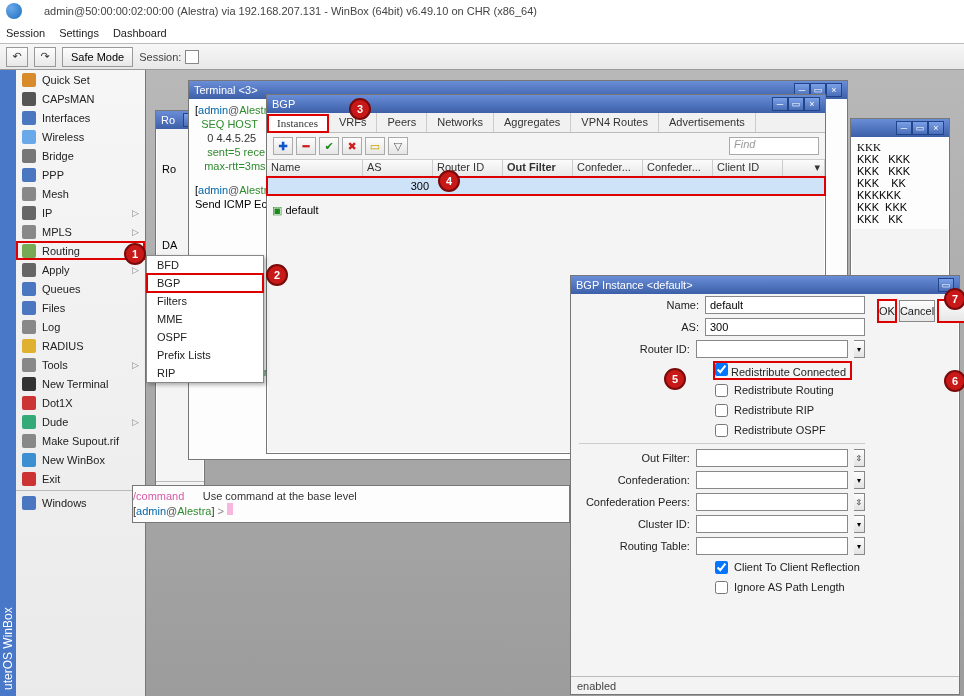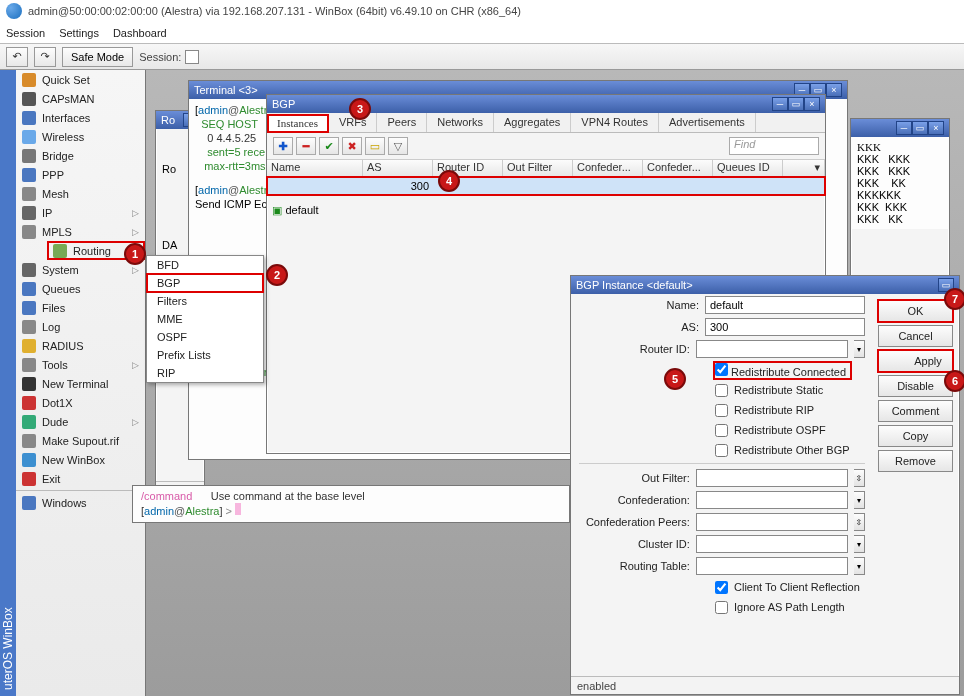--- a/index.html
+++ b/index.html
@@ -1,53 +1,53 @@
 <!DOCTYPE html>
 <html><head>
 <meta charset="utf-8">
 <style>
   * { box-sizing: border-box; margin: 0; padding: 0; font-family: "Segoe UI", Tahoma, Arial, sans-serif; font-size: 11px; }
   body { background: #c0c0c0; width: 964px; height: 696px; overflow: hidden; position: relative; }
 
-  .titlebar { background: #fff; height: 22px; display: flex; align-items: center; padding: 0 6px; color: #444; }
+  .titlebar { background: #fff; height: 22px; display: flex; align-items: center; padding: 0 6px; color: #444; gap: 16px; }
   .titlebar .logo { width: 16px; height: 16px; border-radius: 50%; background: radial-gradient(circle at 30% 30%, #6aa9e9, #1a6fbf); margin-right: 6px; }
 
   .menubar { background: #fff; height: 22px; display: flex; align-items: center; gap: 14px; padding: 0 6px; color: #222; border-bottom: 1px solid #bbb; }
   .menubar span { cursor: default; }
 
   .toolbar { background: linear-gradient(#f7f7f7,#e8e8e8); height: 26px; display: flex; align-items: center; gap: 6px; padding: 0 6px; border-bottom: 1px solid #9a9a9a; }
   .tbtn { width: 22px; height: 20px; border: 1px solid #999; background: linear-gradient(#fdfdfd,#e8e8e8); display: flex; align-items: center; justify-content: center; color:#333; }
   .safe { height: 20px; border: 1px solid #999; background: linear-gradient(#fdfdfd,#e8e8e8); padding: 0 8px; display:flex;align-items:center; }
   .sess { display:flex;align-items:center;gap:4px;color:#444;}
   .sessbox { width:14px;height:14px;border:1px solid #888;background:#fff;}
 
   .work { position: absolute; top: 70px; left: 0; right: 0; bottom: 0; background: #aaa; }
 
   .sidebar { position:absolute; left:0; top:0; bottom:0; width:130px; background:linear-gradient(#f6f6f6,#eaeaea); border-right:1px solid #777; }
   .sitem { display:flex; align-items:center; gap:6px; padding:2px 6px; height:19px; color:#222; cursor:default;}
   .sitem .ic { width:14px;height:14px;background:#888;border-radius:2px;flex:0 0 14px;}
   .sitem .arrow { margin-left:auto;color:#888;font-size:9px;}
   .sidebar-sep { border-top:1px solid #bbb;margin:2px 0;}
-  .routing-hl { outline:2px solid #d00; outline-offset:-2px;margin-left:31px; }
+  .routing-hl { outline:2px solid #d00; outline-offset:-2px; }
 
   .vbar { position:absolute; left:0; top:0; bottom:0; width:16px; background:#4a78c8; color:#fff; writing-mode:vertical-rl; transform:rotate(180deg); display:flex;align-items:center;justify-content:flex-start;padding:6px 0;font-size:12px;white-space:nowrap;overflow:hidden;}
 
   .canvas { position:absolute; left:130px; top:0; right:0; bottom:0; background:linear-gradient(#b8b8b8,#9c9c9c); }
 
   .win { position:absolute; background:#f4f4f4; border:1px solid #777; box-shadow:0 0 0 1px #fff inset; }
   .win-title { background:linear-gradient(#6a8dd8,#3c5fa8); color:#fff; height:18px; display:flex;align-items:center;padding:0 5px; font-size:11px;}
   .win-btns { margin-left:auto; display:flex; gap:0;}
   .wbtn { width:16px;height:14px;border:1px solid #224488;background:linear-gradient(#7aa0e8,#4a6fb8);display:flex;align-items:center;justify-content:center;color:#fff;font-size:9px;}
 
   .submenu { position:absolute; background:#fff; border:1px solid #888; box-shadow:2px 2px 4px rgba(0,0,0,.3);}
   .submenu .sm { padding:3px 18px 3px 10px; height:18px; display:flex;align-items:center;color:#222;cursor:default;}
   .submenu .bgp-hl { outline:2px solid #d00; outline-offset:-1px;}
 
   .term { position:absolute; background:#fdfdfd; border:1px solid #777; font-family:Consolas,monospace; font-size:11px; color:#333;}
-  .term-content { padding:3px 8px; line-height:14px;}
+  .term-content { padding:3px 0; line-height:14px;}
   .tc-user{color:#0066aa;} .tc-at{color:#555;} .tc-host{color:#2e8b2e;} .tc-gt{color:#888;} .tc-pink{color:#d85aa8;} .tc-cyan{color:#0aa0a0;}
 
   .tabs { display:flex; background:#f1f1f1;border-bottom:1px solid #bbb;}
   .tab { padding:3px 10px;border-right:1px solid #ccc;color:#333;cursor:default;}
   .tab.active{background:#fff;border-bottom:1px solid #fff;position:relative;top:1px;}
   .tab.instances-hl{outline:2px solid #d00;outline-offset:-2px;font-family:Liberation Serif, serif;}
 
   .toolstrip{display:flex;align-items:center;gap:3px;padding:4px 6px;background:#f4f4f4;border-bottom:1px solid #ccc;}
   .tsbtn{width:20px;height:18px;border:1px solid #aaa;background:linear-gradient(#fdfdfd,#e6e6e6);display:flex;align-items:center;justify-content:center;}
   .find{margin-left:auto;width:90px;height:18px;border:1px solid #aaa;background:#fff;padding:0 4px;color:#999;font-style:italic;}
@@ -61,21 +61,21 @@
   .status{position:absolute;left:0;right:0;bottom:0;height:18px;border-top:1px solid #bbb;background:#f3f3f3;display:flex;align-items:center;padding:0 6px;color:#444;}
 
   .form-row{display:flex;align-items:center;gap:6px;height:22px;padding:0 8px;}
   .form-row label{width:120px;text-align:right;color:#222;}
   .form-row input[type=text]{flex:1;height:18px;border:1px solid #888;background:#fff;padding:0 4px;}
   .form-row .drop{width:12px;height:18px;border:1px solid #888;border-left:0;background:linear-gradient(#fdfdfd,#e3e3e3);display:flex;align-items:center;justify-content:center;font-size:8px;}
   .chk-row{display:flex;align-items:center;gap:6px;height:20px;padding-left:144px;color:#222;}
   .chk-row input{width:13px;height:13px;}
   .redcon-hl{outline:2px solid #d00;outline-offset:0;padding-right:4px;}
 
-  .btncol{position:absolute;right:6px;top:24px;width:75px;display:flex;flex-direction:column;gap:3px;}
+  .btncol{position:absolute;right:6px;top:24px;width:75px;display:flex;flex-direction:row;gap:3px;}
   .btncol button{height:22px;border:1px solid #888;background:linear-gradient(#fdfdfd,#e6e6e6);color:#222;}
   .ok-hl{outline:2px solid #d00;outline-offset:-1px;}
   .apply-hl{outline:2px solid #d00;outline-offset:-1px;padding-left:25px;}
 
   .callout{position:absolute;width:22px;height:22px;border-radius:50%;background:#c81818;border:2px solid #7a0a0a;color:#fff;display:flex;align-items:center;justify-content:center;font-size:11px;font-weight:bold;z-index:500;}
 
   .hr{border-top:1px solid #ccc;margin:3px 8px;}
 </style>
 </head>
 <body>
@@ -145,21 +145,21 @@
         <span>MPLS</span>
         <span class="arrow">▷</span>
       </div>
       <div class="sitem routing-hl">
         <span class="ic" style="background:#7a5"></span>
         <span>Routing</span>
         <span class="arrow">▷</span>
       </div>
       <div class="sitem">
         <span class="ic" style="background:#666"></span>
-        <span>System</span>
+        <span>Apply</span>
         <span class="arrow">▷</span>
       </div>
       <div class="sitem">
         <span class="ic" style="background:#4a77c0"></span>
         <span>Queues</span>
       </div>
       <div class="sitem">
         <span class="ic" style="background:#4a77c0"></span>
         <span>Files</span>
       </div>
@@ -299,24 +299,24 @@
         <div class="tsbtn" style="color:#1a8a1a;">✔</div>
         <div class="tsbtn" style="color:#cc2222;">✖</div>
         <div class="tsbtn" style="color:#c9a400;">▭</div>
         <div class="tsbtn" style="color:#555;">▽</div>
         <div class="find"><span>Find</span></div>
       </div>
       <div class="thead" id="bgp-thead">
           <div class="th" style="width: 96px;">Name</div>
           <div class="th" style="width: 70px;">AS</div>
           <div class="th" style="width: 70px;">Router ID</div>
-          <div class="th" style="width: 70px;">Out Filter</div>
+          <div class="th" style="width: 70px; font-weight: bold;">Out Filter</div>
           <div class="th" style="width: 70px;">Confeder...</div>
           <div class="th" style="width: 70px;">Confeder...</div>
-          <div class="th" style="width: 70px;">Queues ID</div>
+          <div class="th" style="width: 70px;">Client ID</div>
           <div class="th" style="flex: 1 1 0%; text-align: right;">▾</div>
         </div>
       <div class="trow row-hl">
         <div class="td" style="width:96px;margin-top:48px;"><span style="color:#1a8a1a;">▣</span> <span>default</span></div>
         <div class="td" style="width:70px;text-align:right;">300</div>
       </div>
     </div>
 
     <div class="submenu" style="left:0px; top:185px; width:118px;" id="routing-submenu">
         <div class="sm">BFD</div>
@@ -354,33 +354,29 @@
         <div class="form-row">
             <label>Router ID:</label>
             <input type="text" style="">
             <div class="drop">▾</div>
           </div>
         <div class="chk-row">
             <span class="redcon-hl"><input type="checkbox" checked="" style=""> <span>Redistribute Connected</span></span>
           </div>
         <div class="chk-row">
             <input type="checkbox" style=""> 
-            <span>Redistribute Static</span>
+            <span>Redistribute Routing</span>
           </div>
         <div class="chk-row">
             <input type="checkbox" style=""> 
             <span>Redistribute RIP</span>
           </div>
         <div class="chk-row">
             <input type="checkbox" style=""> 
             <span>Redistribute OSPF</span>
-          </div>
-        <div class="chk-row">
-            <input type="checkbox" style=""> 
-            <span>Redistribute Other BGP</span>
           </div>
         <div class="hr"></div>
         <div class="form-row">
             <label>Out Filter:</label>
             <input type="text" style="">
             <div class="drop">⇳</div>
           </div>
         <div class="form-row">
             <label>Confederation:</label>
             <input type="text" style="">

